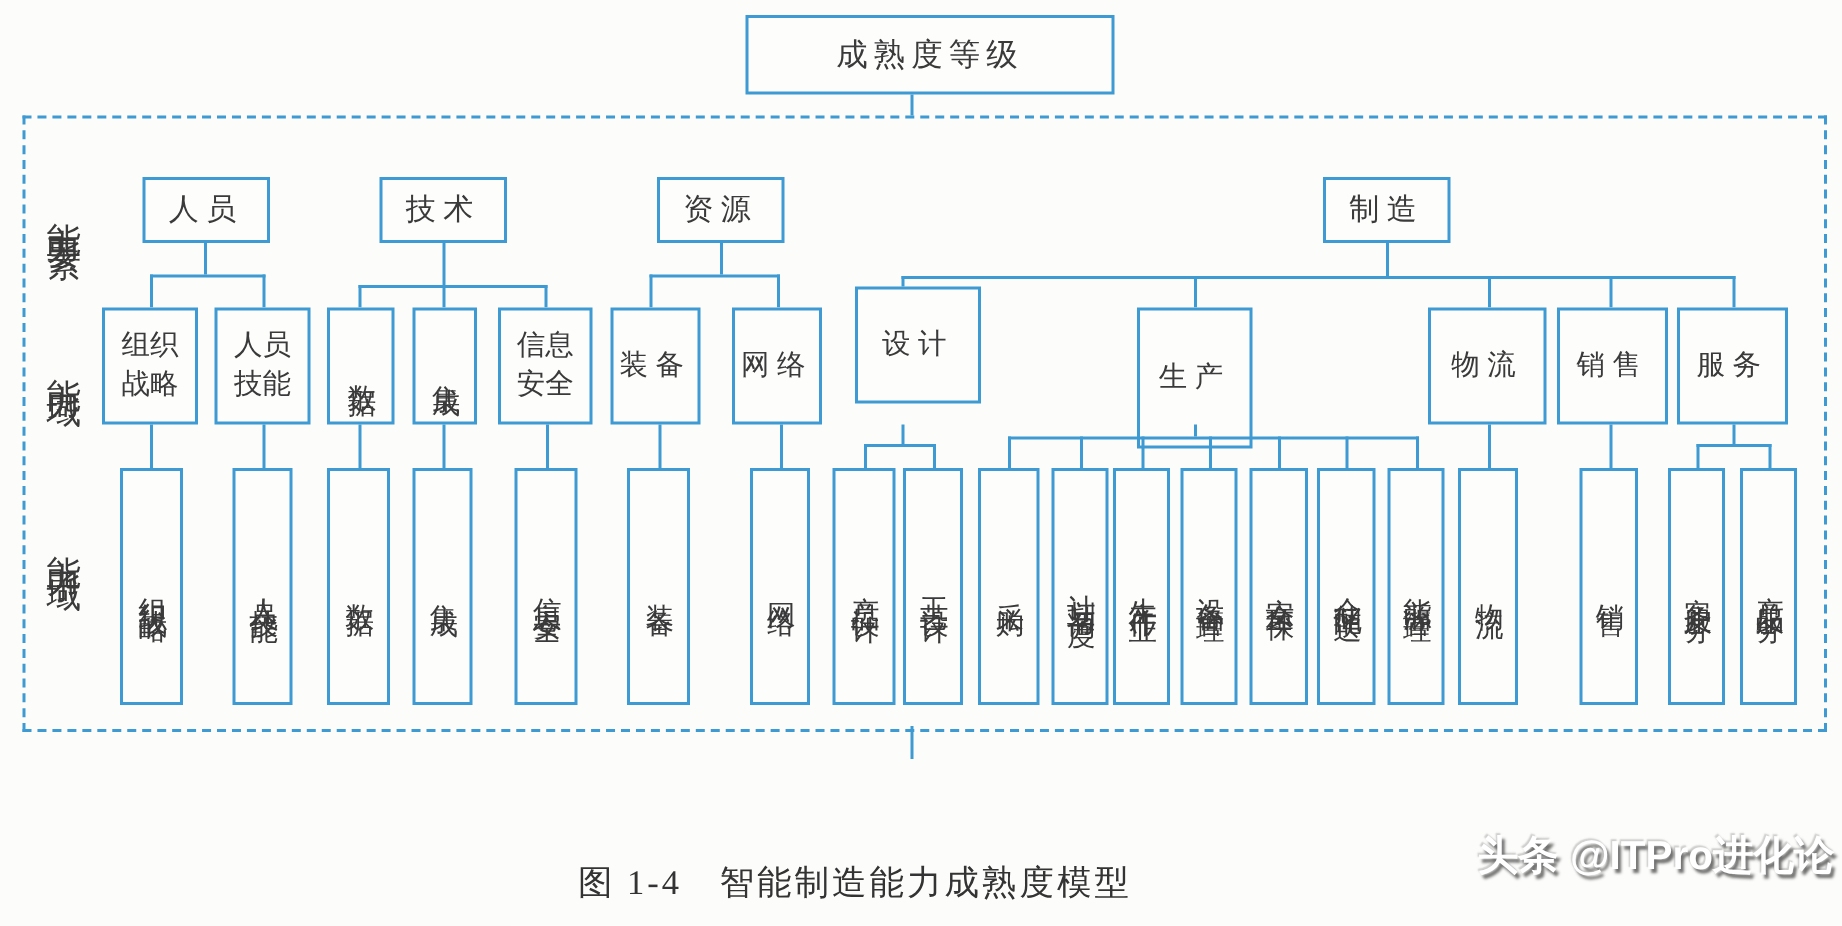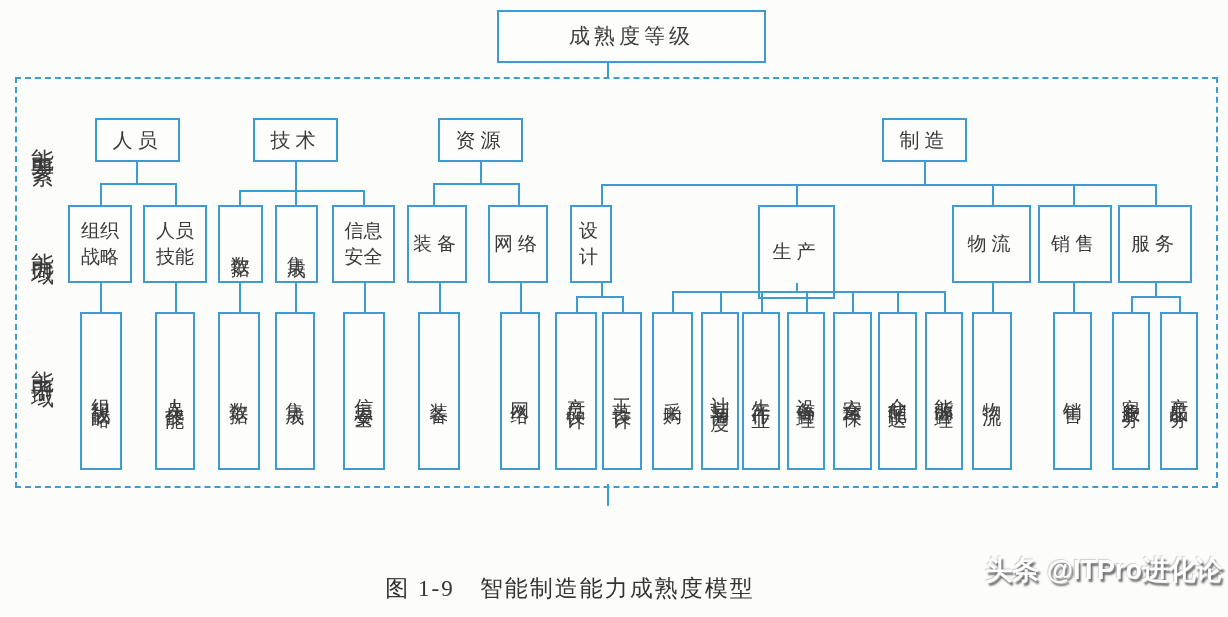--- a/index.html
+++ b/index.html
@@ -83,21 +83,21 @@
     font-size:27px;
     color:#ffffff;
     text-shadow:2px 3px 2px rgba(95,95,95,0.9), -1px -1px 1px rgba(150,150,150,0.45);
   }
 </style>
 </head>
 <body>
 
 <div id="stage">
 
-  <div class="box lv0" style="left:497px;top:10px;width:269px;height:53px">成熟度等级</div>
+  <div class="box lv0" style="left:497px;top:10px;width:246px;height:53px">成熟度等级</div>
   <div class="cv" style="left:607px;top:63px;height:14px"></div>
 
   <div class="frame" style="left:15px;top:77px;width:1199px;height:407px"></div>
 
   <div class="frame-label" style="top:84px;height:112px">能力要素</div>
   <div class="frame-label" style="top:198px;height:86px">能力域</div>
   <div class="frame-label" style="top:303px;height:118px">能力子域</div>
 
   <div class="box r1" style="left:253px;top:118px;width:85px;height:44px">技术</div>
   <div class="box r1" style="left:95px;top:118px;width:85px;height:44px">人员</div>
@@ -128,21 +128,21 @@
   <div class="cv" style="left:1073px;top:184px;height:21px"></div>
   <div class="cv" style="left:1155px;top:184px;height:21px"></div>
 
   <div class="box r2" style="left:68px;top:205px;width:64px;height:78px">组织战略</div>
   <div class="box r2" style="left:143px;top:205px;width:64px;height:78px">人员技能</div>
   <div class="box r2 vert2" style="left:218px;top:205px;width:45px;height:78px">数据</div>
   <div class="box r2 vert2" style="left:275px;top:205px;width:43px;height:78px">集成</div>
   <div class="box r2" style="left:332px;top:205px;width:63px;height:78px">信息安全</div>
   <div class="box r2 single" style="left:407px;top:205px;width:60px;height:78px">装备</div>
   <div class="box r2 single" style="left:488px;top:205px;width:60px;height:78px">网络</div>
-  <div class="box r2 single" style="left:570px;top:205px;width:42px;height:78px">设计</div>
+  <div class="box r2 single" style="left:570px;top:191px;width:84px;height:78px">设计</div>
   <div class="box r2 single" style="left:758px;top:205px;width:77px;height:94px">生产</div>
   <div class="box r2 single" style="left:952px;top:205px;width:79px;height:78px">物流</div>
   <div class="box r2 single" style="left:1038px;top:205px;width:74px;height:78px">销售</div>
   <div class="box r2 single" style="left:1118px;top:205px;width:74px;height:78px">服务</div>
 
   <div class="cv" style="left:100px;top:283px;height:29px"></div>
   <div class="cv" style="left:175px;top:283px;height:29px"></div>
   <div class="cv" style="left:239px;top:283px;height:29px"></div>
   <div class="cv" style="left:295px;top:283px;height:29px"></div>
   <div class="cv" style="left:364px;top:283px;height:29px"></div>
@@ -187,16 +187,16 @@
   <div class="box r3" style="left:833px;top:312px;width:39px;height:158px">安全环保</div>
   <div class="box r3" style="left:878px;top:312px;width:39px;height:158px">仓储配送</div>
   <div class="box r3" style="left:925px;top:312px;width:38px;height:158px">能源管理</div>
   <div class="box r3" style="left:972px;top:312px;width:40px;height:158px">物流</div>
   <div class="box r3" style="left:1053px;top:312px;width:39px;height:158px">销售</div>
   <div class="box r3" style="left:1112px;top:312px;width:38px;height:158px">客户服务</div>
   <div class="box r3" style="left:1160px;top:312px;width:38px;height:158px">产品服务</div>
 
   <div class="cv" style="left:607px;top:484px;height:22px"></div>
 
-  <div class="caption">图 1-9　智能制造能力成熟度模型</div>
+  <div class="caption">图 1-4　智能制造能力成熟度模型</div>
   <div class="watermark">头条 @ITPro进化论</div>
 
 </div>
 
 </body></html>

